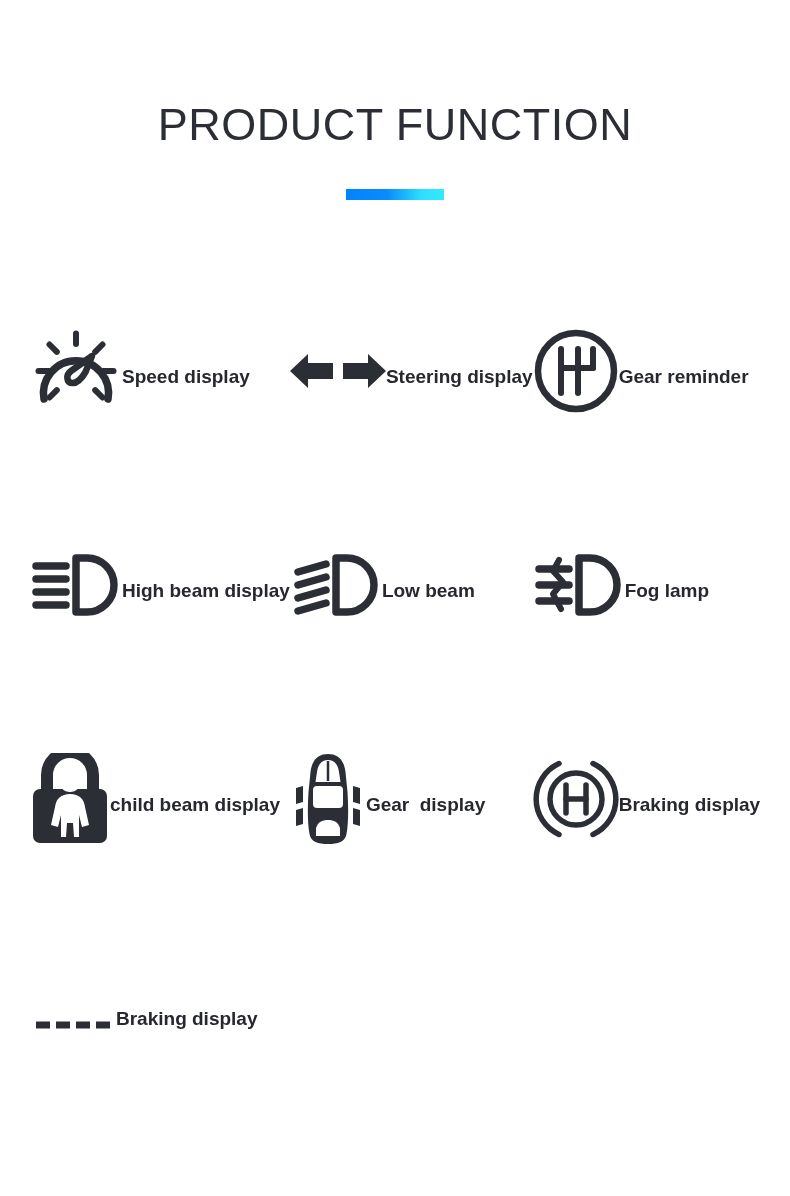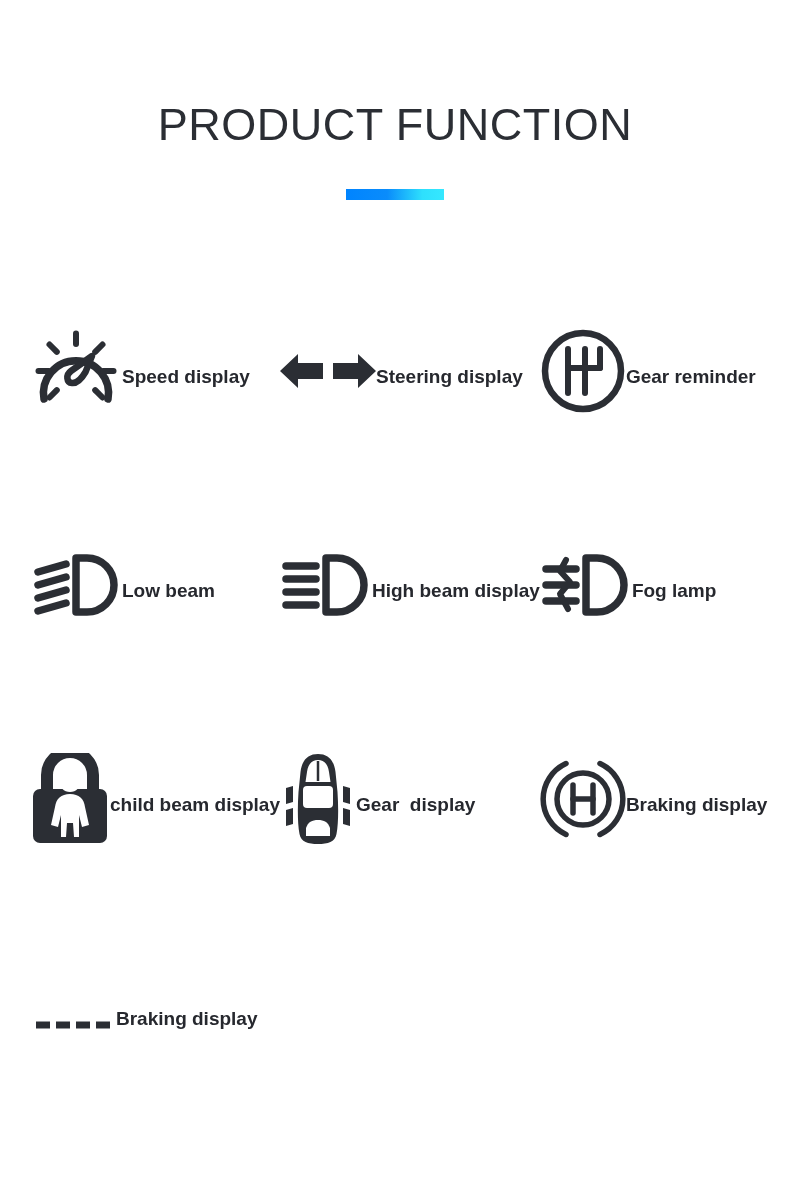--- a/index.html
+++ b/index.html
@@ -129,40 +129,40 @@
           <line x1="28" y1="40" x2="60" y2="40" stroke="#2B2E34" stroke-width="6" stroke-linecap="round"></line>
         </svg>
       </div>
       <div class="feature-label">Gear reminder</div>
     </div>
 
     <div class="feature-cell">
       <div class="feature-icon">
         <svg width="92" height="64" viewBox="0 0 92 64" fill="none">
           <path d="M46 5 L46 59 L57 59 A27 27 0 0 0 57 5 Z" stroke="#2B2E34" stroke-width="7.5" stroke-linejoin="round" fill="none"></path>
+          <line x1="6" y1="13" x2="36" y2="13" stroke="#2B2E34" stroke-width="7.5" stroke-linecap="round"></line>
+          <line x1="6" y1="26" x2="36" y2="26" stroke="#2B2E34" stroke-width="7.5" stroke-linecap="round"></line>
+          <line x1="6" y1="39" x2="36" y2="39" stroke="#2B2E34" stroke-width="7.5" stroke-linecap="round"></line>
+          <line x1="6" y1="52" x2="36" y2="52" stroke="#2B2E34" stroke-width="7.5" stroke-linecap="round"></line>
+        </svg>
+      </div>
+      <div class="feature-label">High beam display</div>
+    </div>
+
+    <div class="feature-cell">
+      <div class="feature-icon">
+        <svg width="92" height="64" viewBox="0 0 92 64" fill="none">
+          <path d="M46 5 L46 59 L57 59 A27 27 0 0 0 57 5 Z" stroke="#2B2E34" stroke-width="7.5" stroke-linejoin="round" fill="none"></path>
           <line x1="8" y1="19" x2="36" y2="11" stroke="#2B2E34" stroke-width="7.5" stroke-linecap="round"></line>
           <line x1="8" y1="32" x2="36" y2="24" stroke="#2B2E34" stroke-width="7.5" stroke-linecap="round"></line>
           <line x1="8" y1="45" x2="36" y2="37" stroke="#2B2E34" stroke-width="7.5" stroke-linecap="round"></line>
           <line x1="8" y1="58" x2="36" y2="50" stroke="#2B2E34" stroke-width="7.5" stroke-linecap="round"></line>
         </svg>
       </div>
       <div class="feature-label">Low beam</div>
-    </div>
-
-    <div class="feature-cell">
-      <div class="feature-icon">
-        <svg width="92" height="64" viewBox="0 0 92 64" fill="none">
-          <path d="M46 5 L46 59 L57 59 A27 27 0 0 0 57 5 Z" stroke="#2B2E34" stroke-width="7.5" stroke-linejoin="round" fill="none"></path>
-          <line x1="6" y1="13" x2="36" y2="13" stroke="#2B2E34" stroke-width="7.5" stroke-linecap="round"></line>
-          <line x1="6" y1="26" x2="36" y2="26" stroke="#2B2E34" stroke-width="7.5" stroke-linecap="round"></line>
-          <line x1="6" y1="39" x2="36" y2="39" stroke="#2B2E34" stroke-width="7.5" stroke-linecap="round"></line>
-          <line x1="6" y1="52" x2="36" y2="52" stroke="#2B2E34" stroke-width="7.5" stroke-linecap="round"></line>
-        </svg>
-      </div>
-      <div class="feature-label">High beam display</div>
     </div>
 
     <div class="feature-cell">
       <div class="feature-icon">
         <svg width="92" height="64" viewBox="0 0 92 64" fill="none">
           <path d="M46 5 L46 59 L57 59 A27 27 0 0 0 57 5 Z" stroke="#2B2E34" stroke-width="7.5" stroke-linejoin="round" fill="none"></path>
           <line x1="6" y1="16" x2="36" y2="16" stroke="#2B2E34" stroke-width="7.5" stroke-linecap="round"></line>
           <line x1="6" y1="32" x2="36" y2="32" stroke="#2B2E34" stroke-width="7.5" stroke-linecap="round"></line>
           <line x1="6" y1="48" x2="36" y2="48" stroke="#2B2E34" stroke-width="7.5" stroke-linecap="round"></line>
           <path d="M26 7 L20 18 L30 29 L20 41 L28 56" stroke="#2B2E34" stroke-width="6" stroke-linecap="round" stroke-linejoin="round" fill="none"></path>

